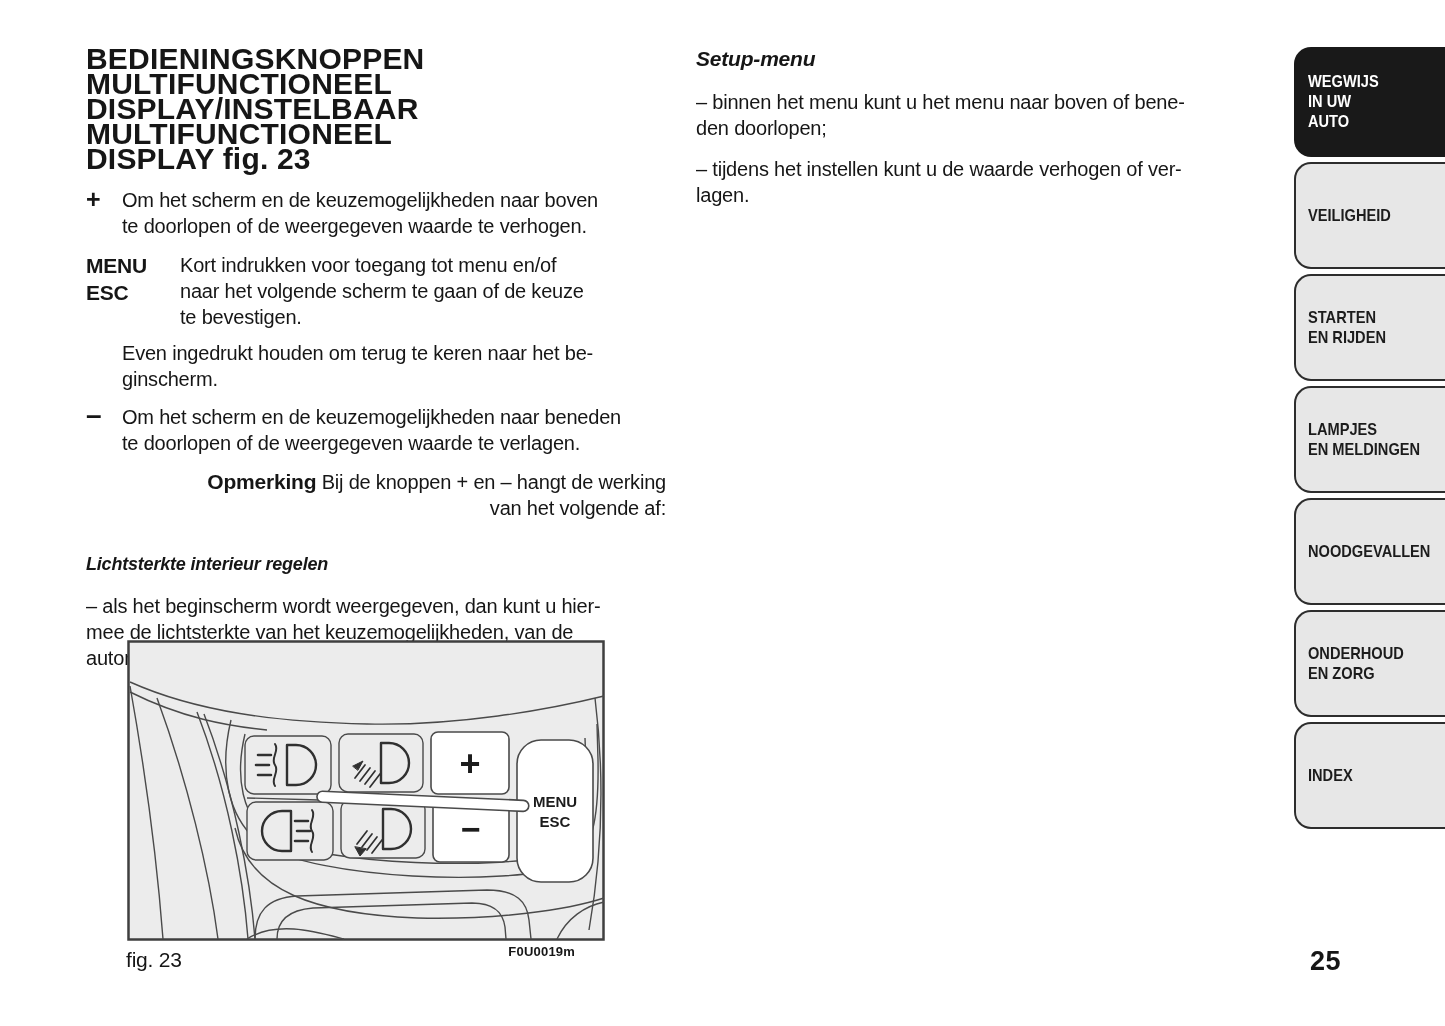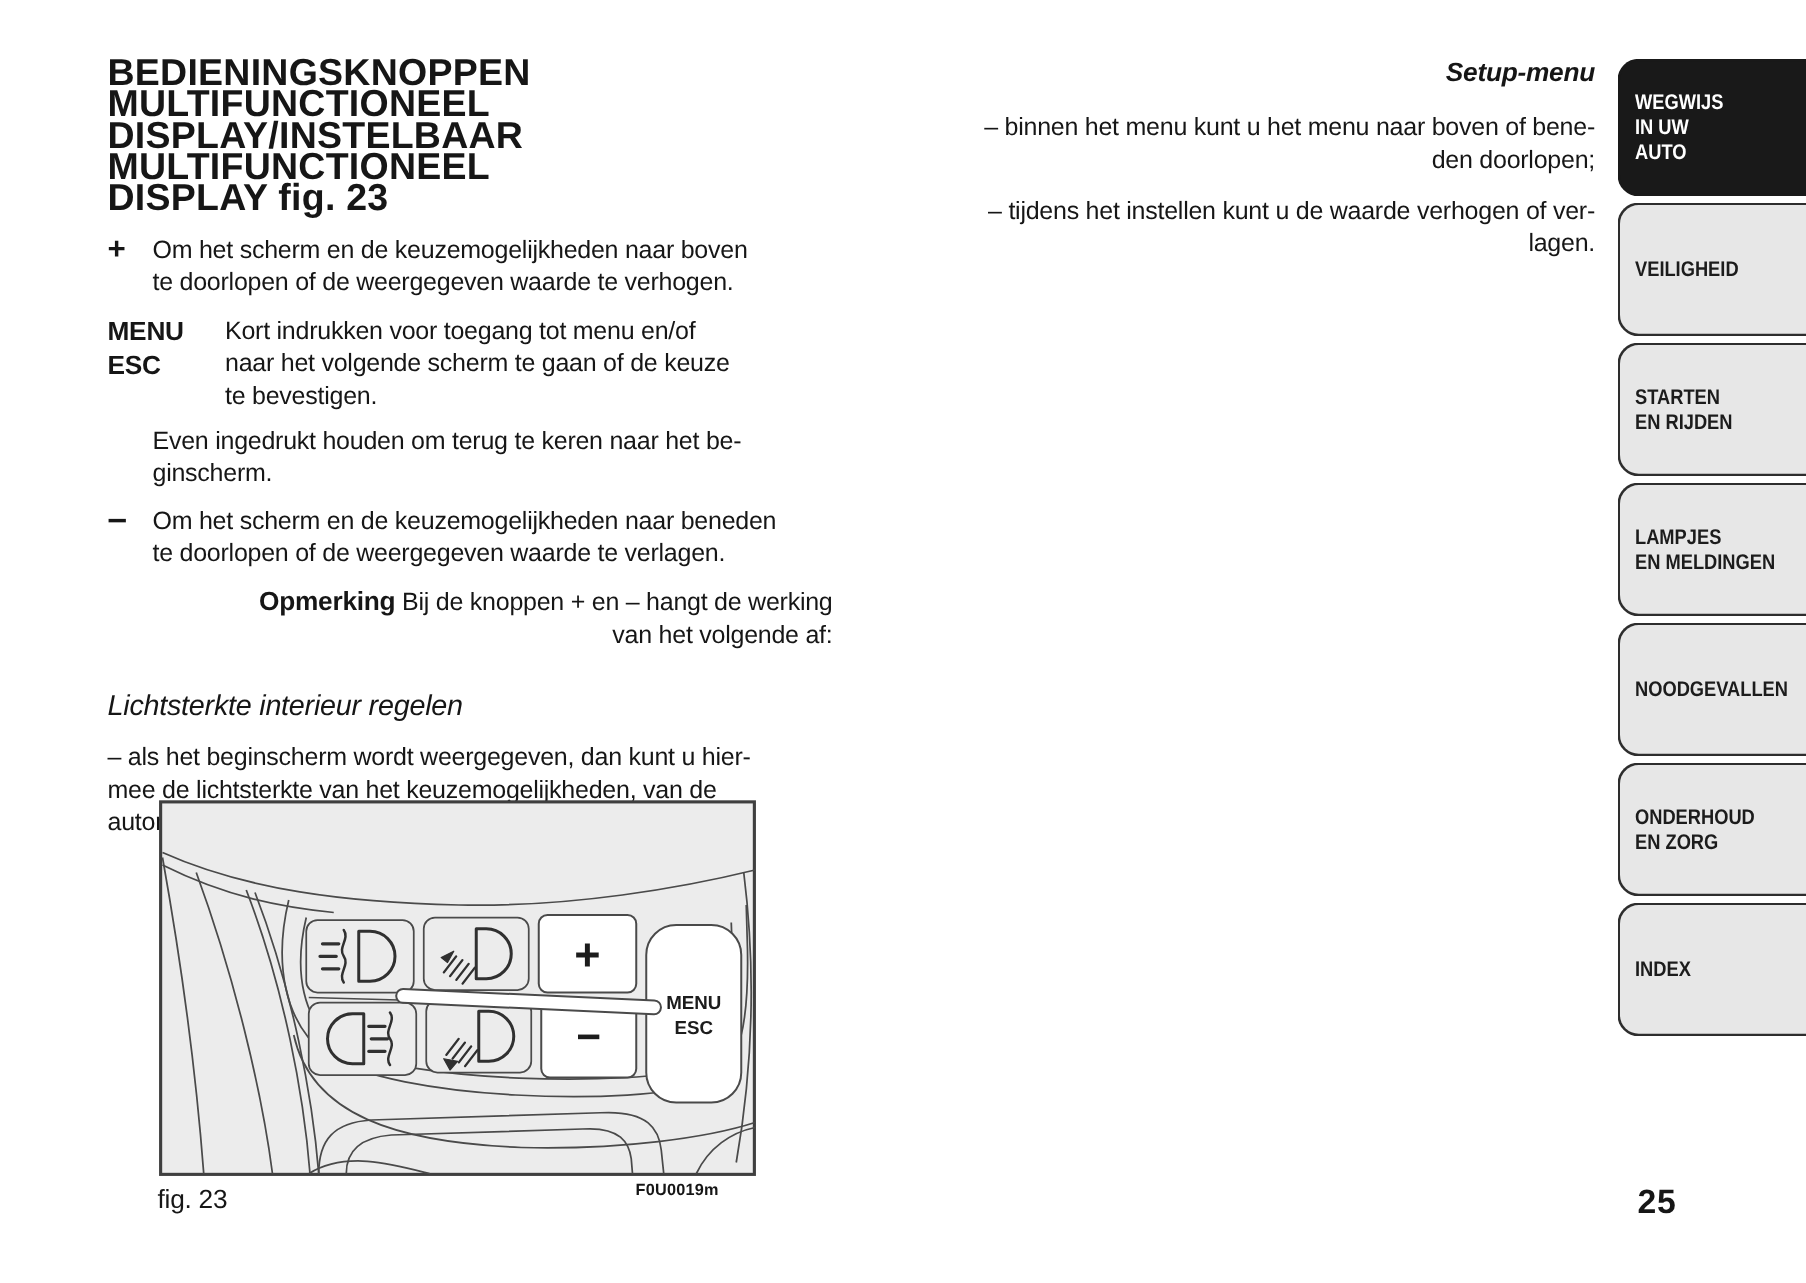--- a/index.html
+++ b/index.html
@@ -5,42 +5,42 @@
   html,body{margin:0;padding:0;}
   body{
     width:1445px;height:1026px;position:relative;overflow:hidden;
     background:#ffffff;color:#161616;
     font-family:"Liberation Sans","DejaVu Sans",sans-serif;
     -webkit-font-smoothing:antialiased;
   }
   .preline{white-space:pre-line;}
   
   .col-left{position:absolute;left:86px;top:46px;width:580px;}
-  .col-right{position:absolute;left:696px;top:46px;width:580px;text-align:right;}
+  .col-right{position:absolute;left:696px;top:46px;width:580px;}
   h1.doc-heading{
     margin:0 0 16px 0;font-size:30px;line-height:25px;font-weight:bold;
     letter-spacing:0.2px;
   }
   .body-text{font-size:20px;line-height:26px;letter-spacing:-0.2px;}
   .item-row{display:flex;margin:0 0 13px 0;}
   .item-row .marker{
     flex:0 0 36px;font-weight:bold;font-size:25px;line-height:25px;
   }
   .item-row .marker.minus{font-size:28px;line-height:22px;}
   .item-row .hang-label{
     flex:0 0 94px;font-weight:bold;font-size:21px;line-height:27px;letter-spacing:-0.2px;
   }
   .item-row .item-text{flex:1;}
   .menu-row{margin-bottom:10px;}
   .indent-para{margin:0 0 12px 36px;}
   .note-para{margin:0 0 30px 0;text-align:right;}
   .note-para .note-label{font-weight:bold;font-size:21px;}
   h2.sub-heading{
-    margin:0 0 16px 0;font-size:23px;line-height:26px;
-    font-weight:normal;font-style:italic;letter-spacing:-0.2px;
+    margin:0 0 16px 0;font-size:18px;line-height:26px;
+    font-weight:bold;font-style:italic;letter-spacing:-0.2px;
   }
   .dash-para{margin:0;}
   h2.setup-heading{
     margin:0 0 17px 0;font-size:21px;line-height:26px;
     font-weight:bold;font-style:italic;letter-spacing:-0.2px;
   }
   .col-right .body-text{margin:0 0 15px 0;}
   
   .figure-frame{position:absolute;left:127px;top:640px;width:478px;height:301px;}
   .figure-frame svg{display:block;}

